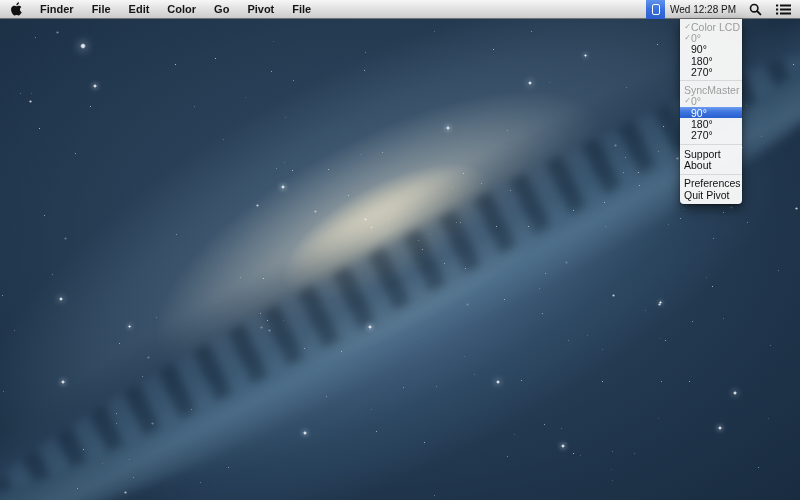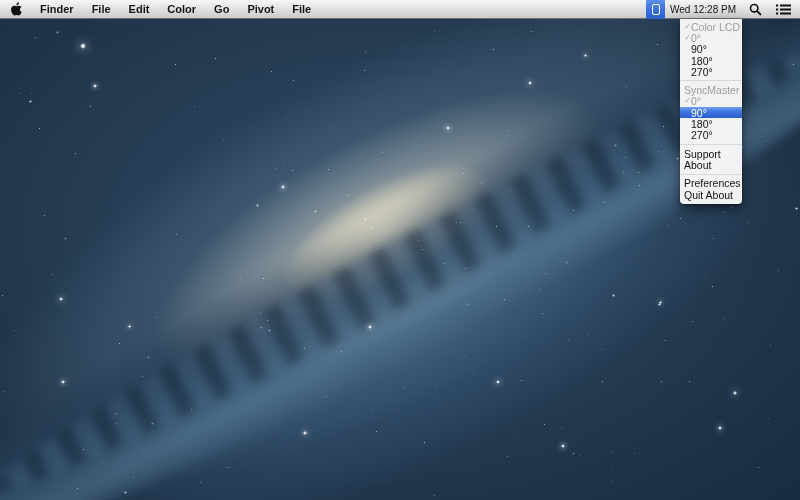--- a/index.html
+++ b/index.html
@@ -206,17 +206,17 @@
     <div class="mi no-gutter">
       <span>About</span>
     </div>
 
     <div class="msep"></div>
 
     <div class="mi no-gutter">
       <span>Preferences</span>
     </div>
     <div class="mi no-gutter">
-      <span>Quit About</span>
+      <span>Quit Pivot</span>
     </div>
   </div>
 
 </div>
 
 </body></html>

